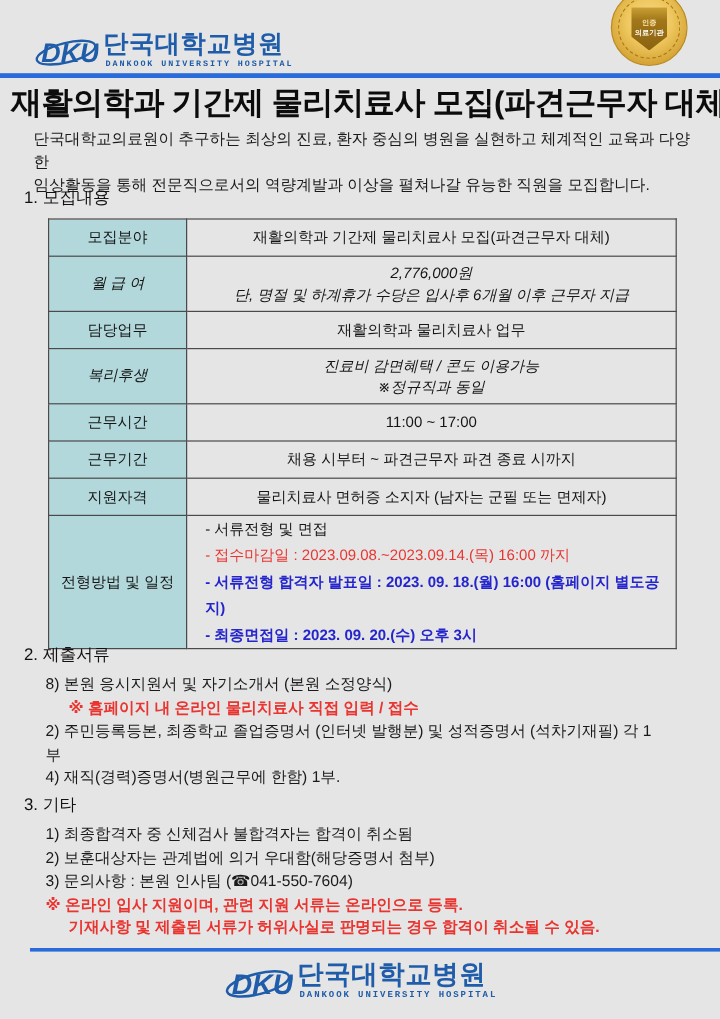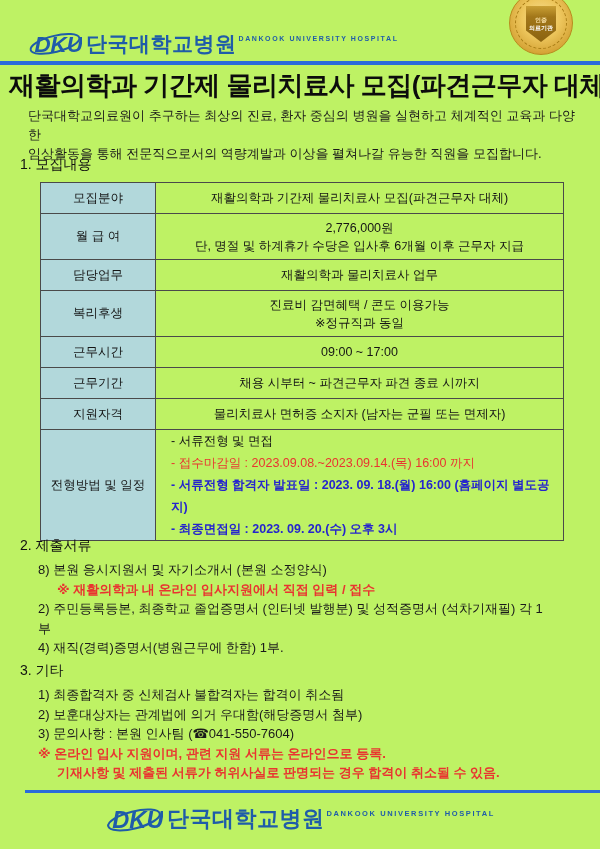--- a/index.html
+++ b/index.html
@@ -1,24 +1,24 @@
 <!DOCTYPE html>
 <html><head>
 <meta charset="utf-8">
 <style>
   * { margin:0; padding:0; box-sizing:border-box; }
   html,body { background:#ffffff; }
   body { font-family:"Liberation Sans","DejaVu Sans",sans-serif; color:#111; }
-  .page { position:relative; width:600px; height:849px; margin:0 auto; background:#bef264; overflow:hidden; }
+  .page { position:relative; width:600px; height:849px; margin:0 auto; background:#e5e5e5; overflow:hidden; }
 
   
   .brand { display:flex; align-items:center; gap:4px; }
   .brand-header { position:absolute; top:26px; left:28px; }
   .brand-footer { position:absolute; top:801px; left:0; width:600px; justify-content:center; }
-  .brand-text { display:flex; flex-direction:row; line-height:1; }
+  .brand-text { display:flex; flex-direction:column; line-height:1;font-family:Liberation Mono, monospace; }
   .brand-ko { font-size:21px; font-weight:700; color:#1f5ca9; letter-spacing:0.5px; }
   .brand-en { font-size:7px; font-weight:700; color:#1f5ca9; letter-spacing:1.6px; margin-top:2px; padding-left:2px; }
   .brand-footer .brand-ko { font-size:22px; }
   .brand-footer .brand-en { font-size:7.5px; }
 
   
   .badge { position:absolute; top:-9px; right:27px; width:64px; height:64px; border-radius:50%;
            background:radial-gradient(circle at 50% 42%, #f7dd90 0%, #eec75e 40%, #d5a335 75%, #c08e24 100%);
            border:1px solid #b98a1e; }
   .badge-ring { position:absolute; inset:5px; border-radius:50%; border:1px dashed #a87c15; }
@@ -50,21 +50,21 @@
   .sec2 .sec-heading, .sec3 .sec-heading { margin-bottom:5px; }
 
   
   .recruit-table { position:absolute; top:182px; left:40px; width:524px; border-collapse:collapse;
                    table-layout:fixed; font-size:12.5px; color:#151515; }
   .recruit-table td { border:1px solid #4a4a4a; vertical-align:middle; }
   .recruit-table { border:1.5px solid #3d3d3d; }
   .cell-label { width:115px; background:#b2d8db; text-align:center; }
   .cell-value { text-align:center; }
   .row-h1 { height:31px;border-radius:15px; }
-  .row-h2 { height:46px; }
+  .row-h2 { height:46px;font-style:italic; }
   .row-h4 { height:92px; }
   .val-line { line-height:18px; }
   .schedule-cell { text-align:left; padding-left:15px; }
   .schedule-cell .val-line { line-height:22px; }
   .txt-red { color:#e93430; font-weight:400; }
   .txt-blue { color:#2525cd; font-weight:700; }
 
   
   .emblem { display:block; }
 </style>
@@ -121,21 +121,21 @@
     </tr>
     <tr class="row-h2">
       <td class="cell-label">복리후생</td>
       <td class="cell-value">
         <div class="val-line">진료비 감면혜택 / 콘도 이용가능</div>
         <div class="val-line">※정규직과 동일</div>
       </td>
     </tr>
     <tr class="row-h1">
       <td class="cell-label">근무시간</td>
-      <td class="cell-value">09:00 ~ 17:00</td>
+      <td class="cell-value">11:00 ~ 17:00</td>
     </tr>
     <tr class="row-h1">
       <td class="cell-label">근무기간</td>
       <td class="cell-value">채용 시부터 ~ 파견근무자 파견 종료 시까지</td>
     </tr>
     <tr class="row-h1">
       <td class="cell-label">지원자격</td>
       <td class="cell-value">물리치료사 면허증 소지자 (남자는 군필 또는 면제자)</td>
     </tr>
     <tr class="row-h4">
@@ -146,21 +146,21 @@
         <div class="val-line txt-blue">- 서류전형 합격자 발표일 : 2023. 09. 18.(월) 16:00 (홈페이지 별도공지)</div>
         <div class="val-line txt-blue">- 최종면접일 : 2023. 09. 20.(수) 오후 3시</div>
       </td>
     </tr>
   </tbody>
     </table>
 
   <div class="sec2">
     <div class="sec-heading">2. 제출서류</div>
     <div class="list-line">8) 본원 응시지원서 및 자기소개서 (본원 소정양식)</div>
-    <div class="list-line sub-note red-bold">※ 재활의학과 내 온라인 입사지원에서 직접 입력 / 접수</div>
+    <div class="list-line sub-note red-bold">※ 홈페이지 내 온라인 물리치료사 직접 입력 / 접수</div>
     <div class="list-line">2) 주민등록등본, 최종학교 졸업증명서 (인터넷 발행분) 및 성적증명서 (석차기재필) 각 1부</div>
     <div class="list-line">4) 재직(경력)증명서(병원근무에 한함) 1부.</div>
   </div>
 
   <div class="sec3">
     <div class="sec-heading">3. 기타</div>
     <div class="list-line">1) 최종합격자 중 신체검사 불합격자는 합격이 취소됨</div>
     <div class="list-line">2) 보훈대상자는 관계법에 의거 우대함(해당증명서 첨부)</div>
     <div class="list-line">3) 문의사항 : 본원 인사팀 (☎041-550-7604)</div>
     <div class="list-line red-bold">※ 온라인 입사 지원이며, 관련 지원 서류는 온라인으로 등록.</div>

